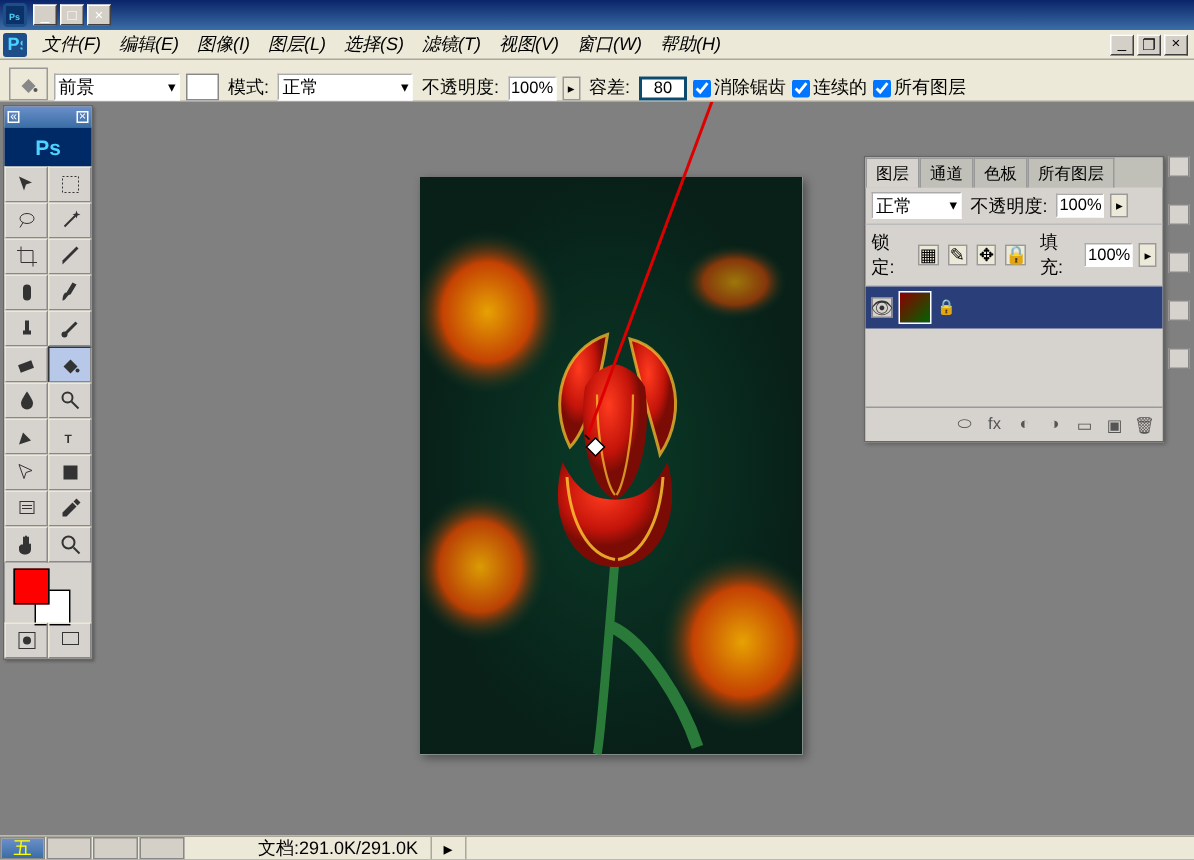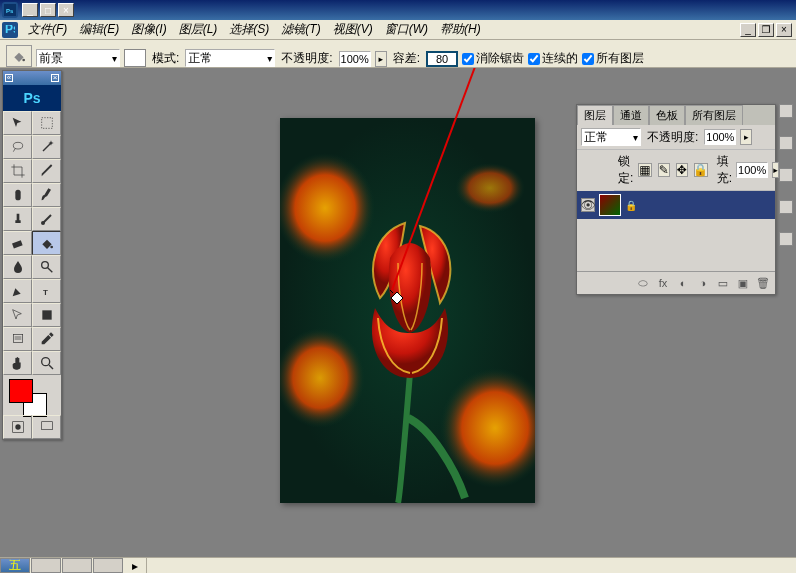--- a/index.html
+++ b/index.html
@@ -46,21 +46,21 @@
 .canvas svg{width:100%;height:100%;display:block;}
 .cursor{position:absolute;left:108px;top:170px;pointer-events:none;}
 .annot-line{position:absolute;left:0;top:0;pointer-events:none;width:100%;height:100%;}
 
 .layers-panel{position:absolute;right:20px;top:36px;width:200px;background:#d6d3ce;border:1px solid #666;box-shadow:1px 1px 3px rgba(0,0,0,.3);}
 .panel-tabs{display:flex;background:#c0c0b8;height:20px;align-items:flex-end;}
 .panel-tab{padding:2px 6px;border:1px solid #999;border-bottom:none;background:#c0c0b8;cursor:pointer;font-size:11px;margin-top:11px;}
 .panel-tab.active{background:#d6d3ce;}
 .panel-row{display:flex;align-items:center;padding:3px 4px;gap:4px;border-bottom:1px solid #bbb;}
 .panel-row .select{min-width:60px;flex:0 0 auto;}
-.lock-row{font-size:11px;margin-left:37px;}
+.lock-row{font-size:11px;}
 .lock-row .ic{width:14px;height:14px;border:1px solid #999;display:inline-flex;align-items:center;justify-content:center;margin:0 1px;cursor:pointer;background:#ece9d8;}
 .layer-list{background:#d6d3ce;min-height:80px;}
 .layer-item{display:flex;align-items:center;background:#2a3f7a;color:#fff;height:28px;padding:0 4px;gap:4px;}
 .layer-item .eye{width:14px;height:14px;background:#d6d3ce;border:1px solid #888;display:flex;align-items:center;justify-content:center;color:#333;}
 .layer-item .thumb{width:22px;height:22px;background:linear-gradient(135deg,#8b0000,#006400);border:1px solid #fff;}
 .layer-item .name{flex:1;font-style:italic;font-size:11px;}
 .layer-item .lock{font-size:10px;}
 .panel-footer{display:flex;justify-content:flex-end;gap:2px;padding:3px;border-top:1px solid #999;background:#d6d3ce;}
 .panel-footer .fb{width:18px;height:16px;display:flex;align-items:center;justify-content:center;cursor:pointer;color:#555;font-size:11px;}
 
@@ -395,14 +395,15 @@
 
 </div>
 
 <div class="statusbar">
   <div class="tabseg">
     <span class="g">五</span>
     <span></span>
     <span></span>
     <span></span>
   </div>
+  <div class="seg" style="margin-left:40px">文档:291.0K/291.0K</div>
   <div class="seg">▸</div>
 </div>
 
 </body></html>

